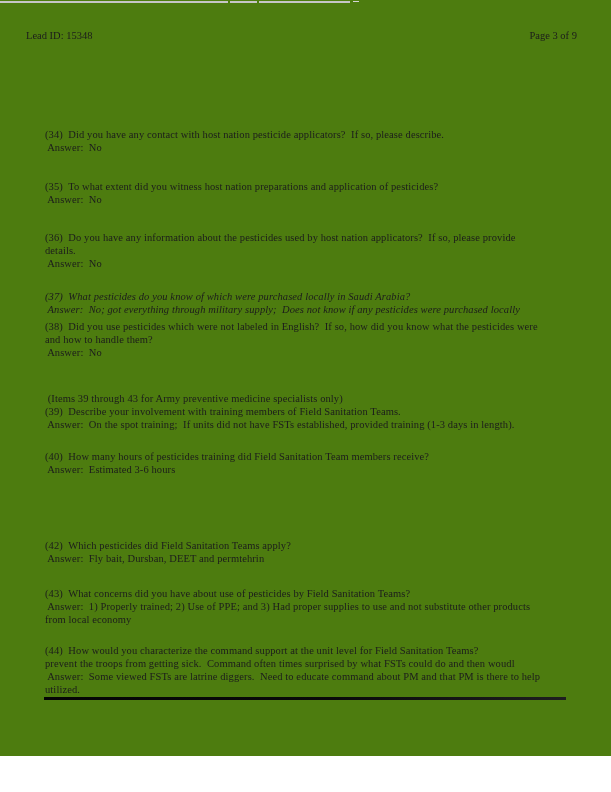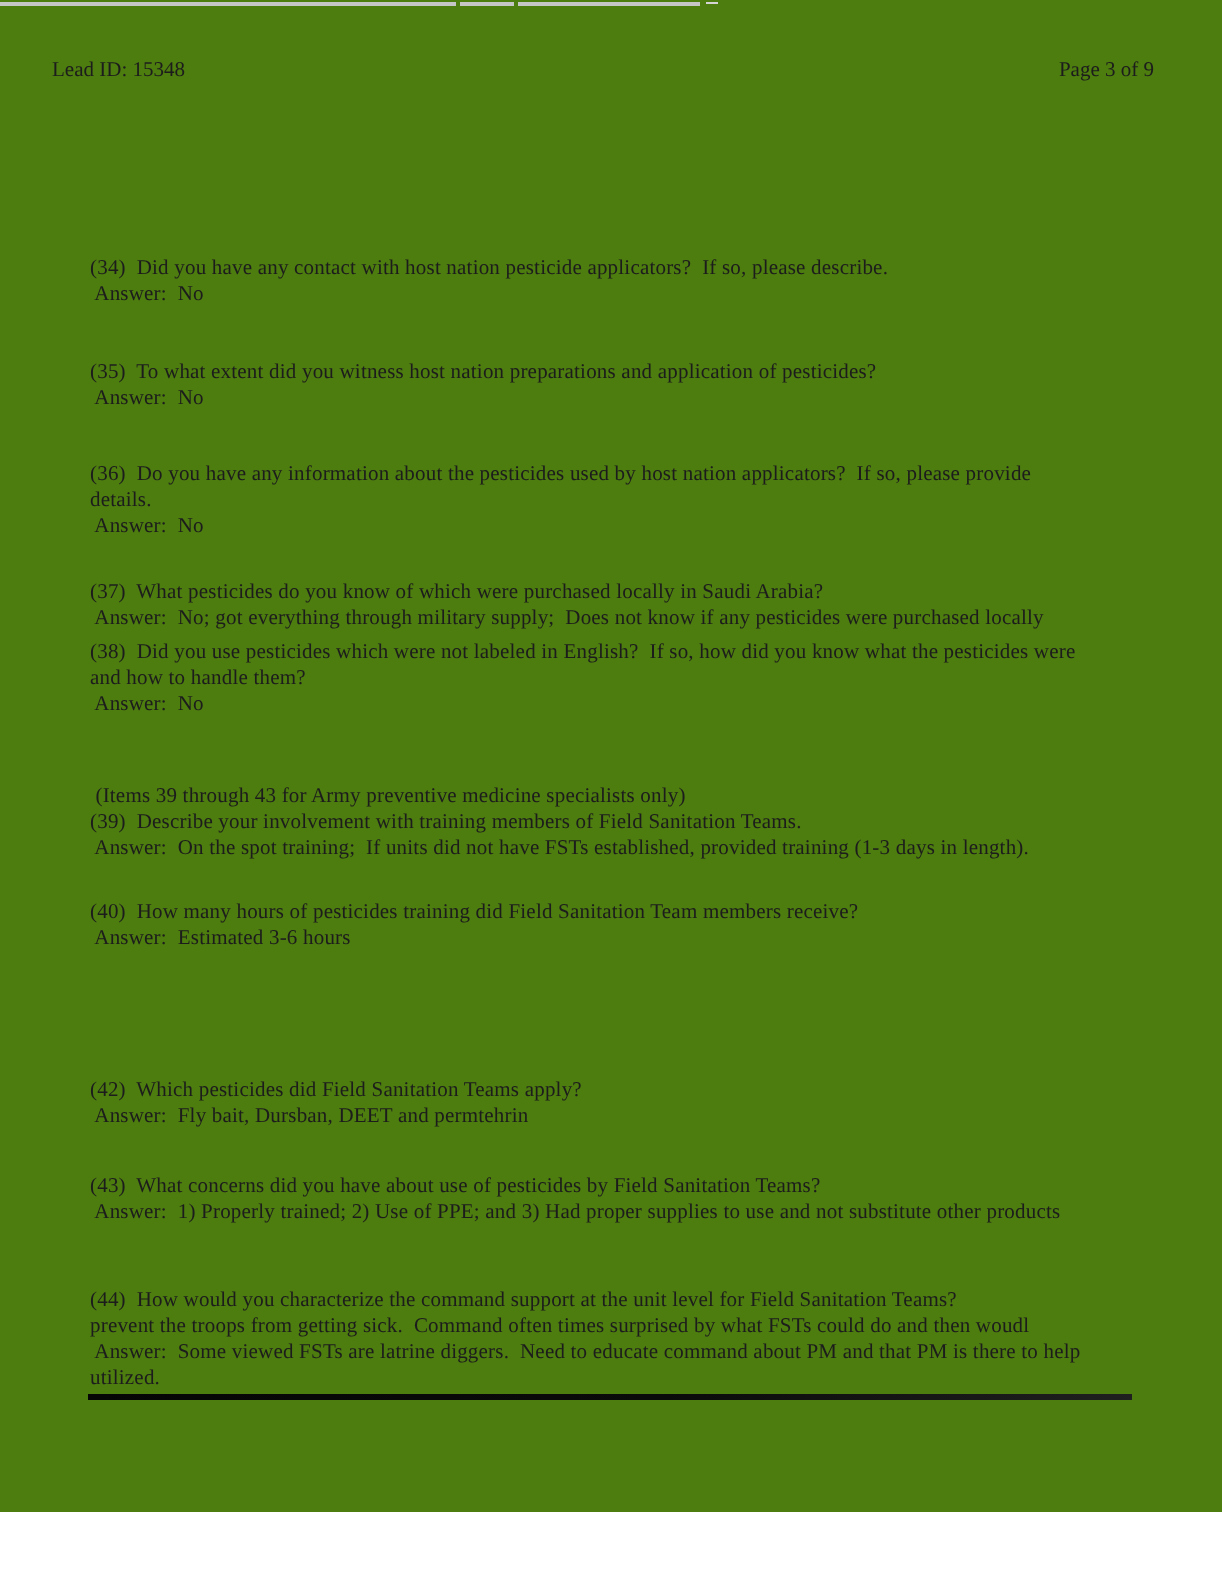--- a/index.html
+++ b/index.html
@@ -44,21 +44,21 @@
   }
   .ln {
     font-size: 10.5px;
     line-height: 13px;
     white-space: pre;
     letter-spacing: 0.1px;
   }
   .b34 { top: 128px; }
   .b35 { top: 180px; }
   .b36 { top: 231px; }
-  .b37 { top: 290px; }
+  .b37 { top: 290px; font-style: italic; }
   .b38 { top: 320px; }
   .b39 { top: 392px; }
   .b40 { top: 450px; }
   .b41 { top: 498px; }
   .b42 { top: 539px; }
   .b43 { top: 587px; }
   .b44 { top: 644px; }
 
   .bottom-rule {
     position: absolute;
@@ -122,20 +122,21 @@
 
 
   <div class="block b42">
     <div class="ln">(42)  Which pesticides did Field Sanitation Teams apply?</div>
     <div class="ln"> Answer:  Fly bait, Dursban, DEET and permtehrin</div>
   </div>
 
   <div class="block b43">
     <div class="ln">(43)  What concerns did you have about use of pesticides by Field Sanitation Teams?</div>
     <div class="ln"> Answer:  1) Properly trained; 2) Use of PPE; and 3) Had proper supplies to use and not substitute other products</div>
+    <div class="ln">from local economy</div>
   </div>
 
   <div class="block b44">
     <div class="ln">(44)  How would you characterize the command support at the unit level for Field Sanitation Teams?</div>
     <div class="ln">prevent the troops from getting sick.  Command often times surprised by what FSTs could do and then woudl</div>
     <div class="ln"> Answer:  Some viewed FSTs are latrine diggers.  Need to educate command about PM and that PM is there to help</div>
     <div class="ln">utilized.</div>
   </div>
 
   <div class="bottom-rule"></div>

